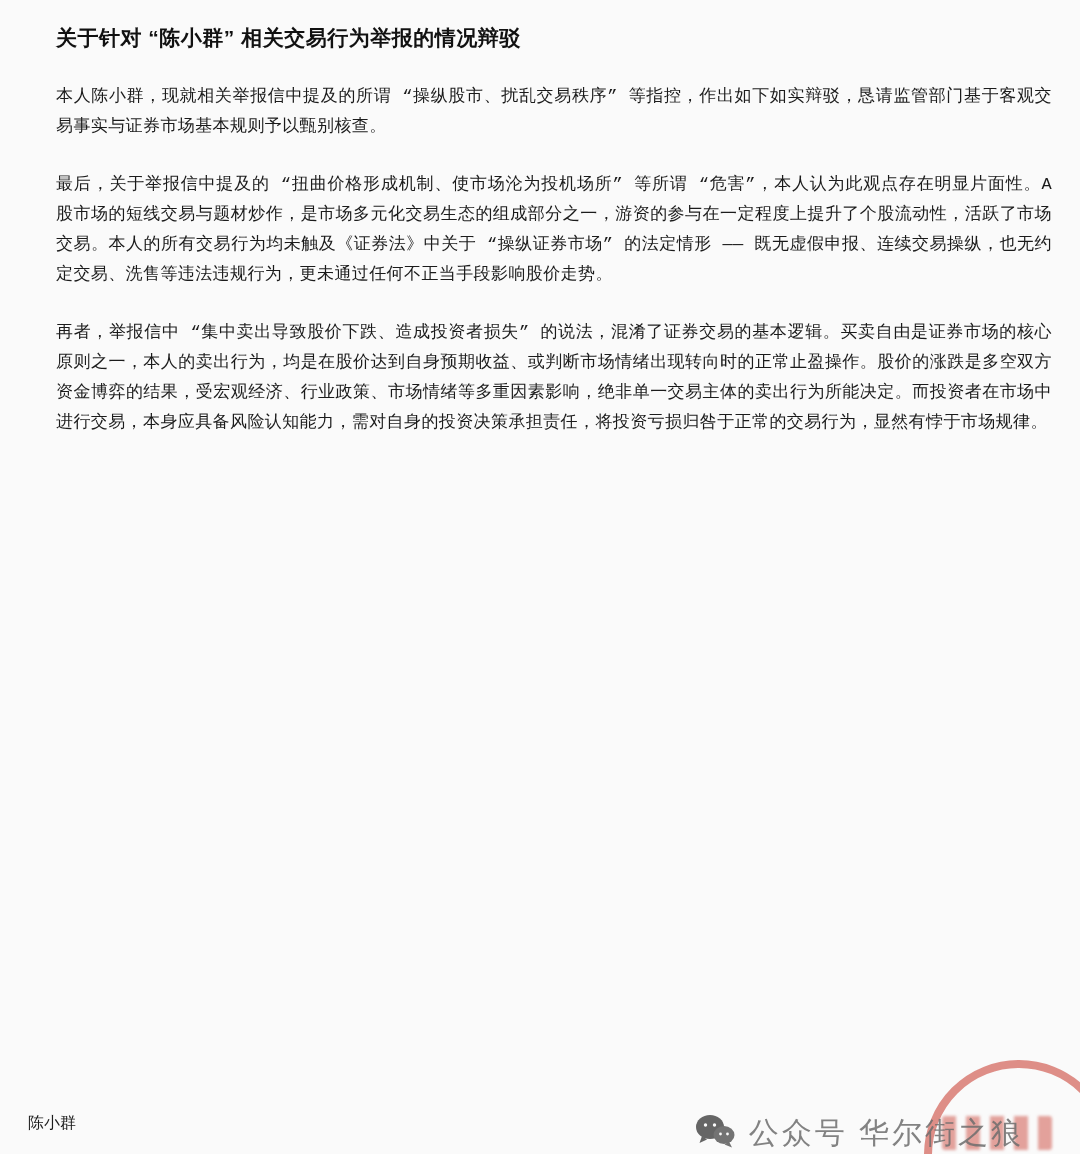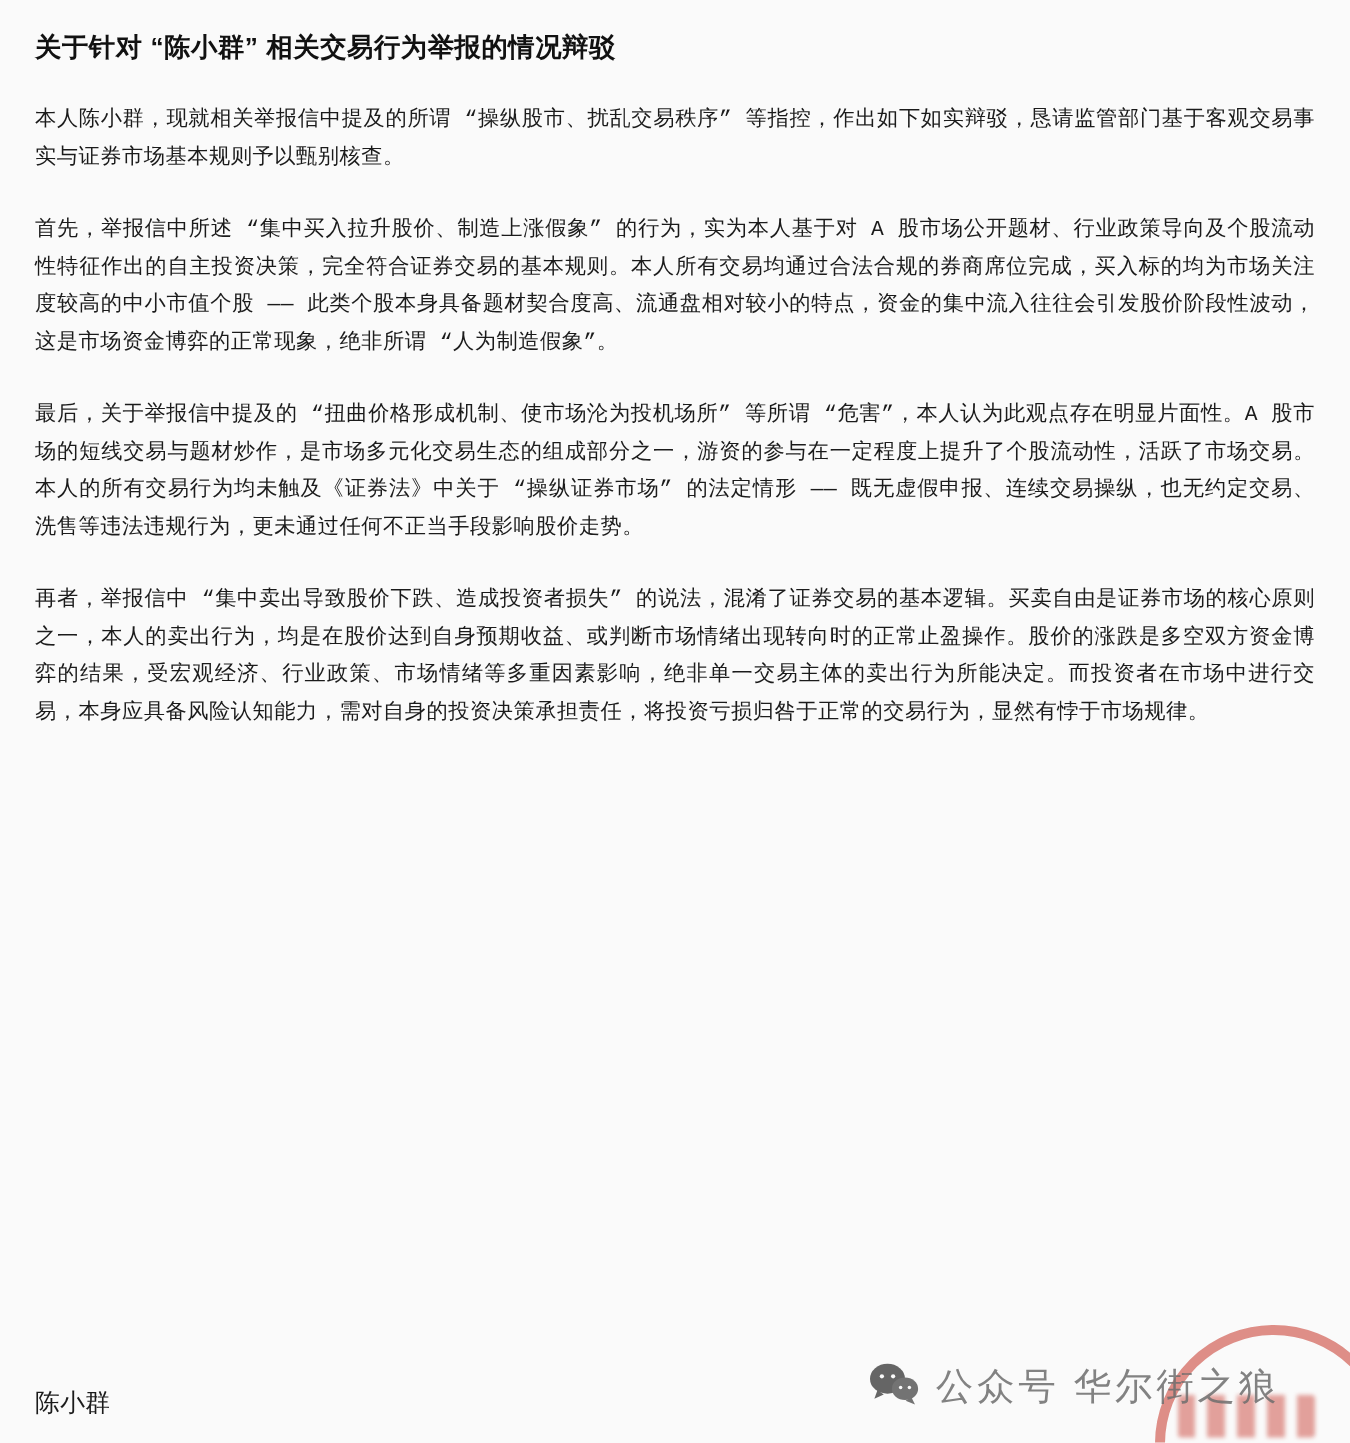--- a/index.html
+++ b/index.html
@@ -8,20 +8,21 @@
     height:1154px;
     background:#fafafa;
     color:#1b1b1b;
     font-family:"Liberation Sans","DejaVu Sans",sans-serif;
     position:relative;
     overflow:hidden;
   }
   .page{
     padding:24px 28px 0 28px;
     box-sizing:border-box;
+    margin-left:28px;
   }
   .doc-title{
     font-size:21px;
     font-weight:700;
     margin:0 0 30px 0;
     letter-spacing:0.5px;
     color:#111;
   }
   .salutation{
     font-size:17px;
@@ -35,30 +36,30 @@
     text-align:justify;
     letter-spacing:0.4px;
     font-family:Liberation Mono, monospace;
   }
   .closing{
     font-size:17px;
     line-height:26px;
     margin:6px 0 0 0;
   }
   .signature{
-    font-size:20px;
+    font-size:16px;
     line-height:26px;
     position:absolute;
     left:28px;
     bottom:18px;
   }
   .watermark{
     position:absolute;
     right:56px;
-    bottom:24px;
+    bottom:0;
     display:flex;
     align-items:flex-start;
     gap:14px;
     opacity:0.85;
     filter:blur(0.5px);
     z-index:2;
   }
   .watermark-text{
     font-size:30px;
     letter-spacing:3px;
@@ -99,21 +100,20 @@
 </head>
 <body>
 
 <div class="page">
 
   <h1 class="doc-title">关于针对 “陈小群” 相关交易行为举报的情况辩驳</h1>
 
 
   <p class="body-para">本人陈小群，现就相关举报信中提及的所谓 “操纵股市、扰乱交易秩序” 等指控，作出如下如实辩驳，恳请监管部门基于客观交易事实与证券市场基本规则予以甄别核查。</p>
 
-  <p class="body-para">首先，举报信中所述 “集中买入拉升股价、制造上涨假象” 的行为，实为本人基于对 A 股市场公开题材、行业政策导向及个股流动性特征作出的自主投资决策，完全符合证券交易的基本规则。本人所有交易均通过合法合规的券商席位完成，买入标的均为市场关注度较高的中小市值个股 —— 此类个股本身具备题材契合度高、流通盘相对较小的特点，资金的集中流入往往会引发股价阶段性波动，这是市场资金博弈的正常现象，绝非所谓 “人为制造假象”。</p>
 
 
   <p class="body-para">最后，关于举报信中提及的 “扭曲价格形成机制、使市场沦为投机场所” 等所谓 “危害”，本人认为此观点存在明显片面性。A 股市场的短线交易与题材炒作，是市场多元化交易生态的组成部分之一，游资的参与在一定程度上提升了个股流动性，活跃了市场交易。本人的所有交易行为均未触及《证券法》中关于 “操纵证券市场” 的法定情形 —— 既无虚假申报、连续交易操纵，也无约定交易、洗售等违法违规行为，更未通过任何不正当手段影响股价走势。</p>
 
   <p class="body-para">再者，举报信中 “集中卖出导致股价下跌、造成投资者损失” 的说法，混淆了证券交易的基本逻辑。买卖自由是证券市场的核心原则之一，本人的卖出行为，均是在股价达到自身预期收益、或判断市场情绪出现转向时的正常止盈操作。股价的涨跌是多空双方资金博弈的结果，受宏观经济、行业政策、市场情绪等多重因素影响，绝非单一交易主体的卖出行为所能决定。而投资者在市场中进行交易，本身应具备风险认知能力，需对自身的投资决策承担责任，将投资亏损归咎于正常的交易行为，显然有悖于市场规律。</p>
 
 
 
 </div>
 

